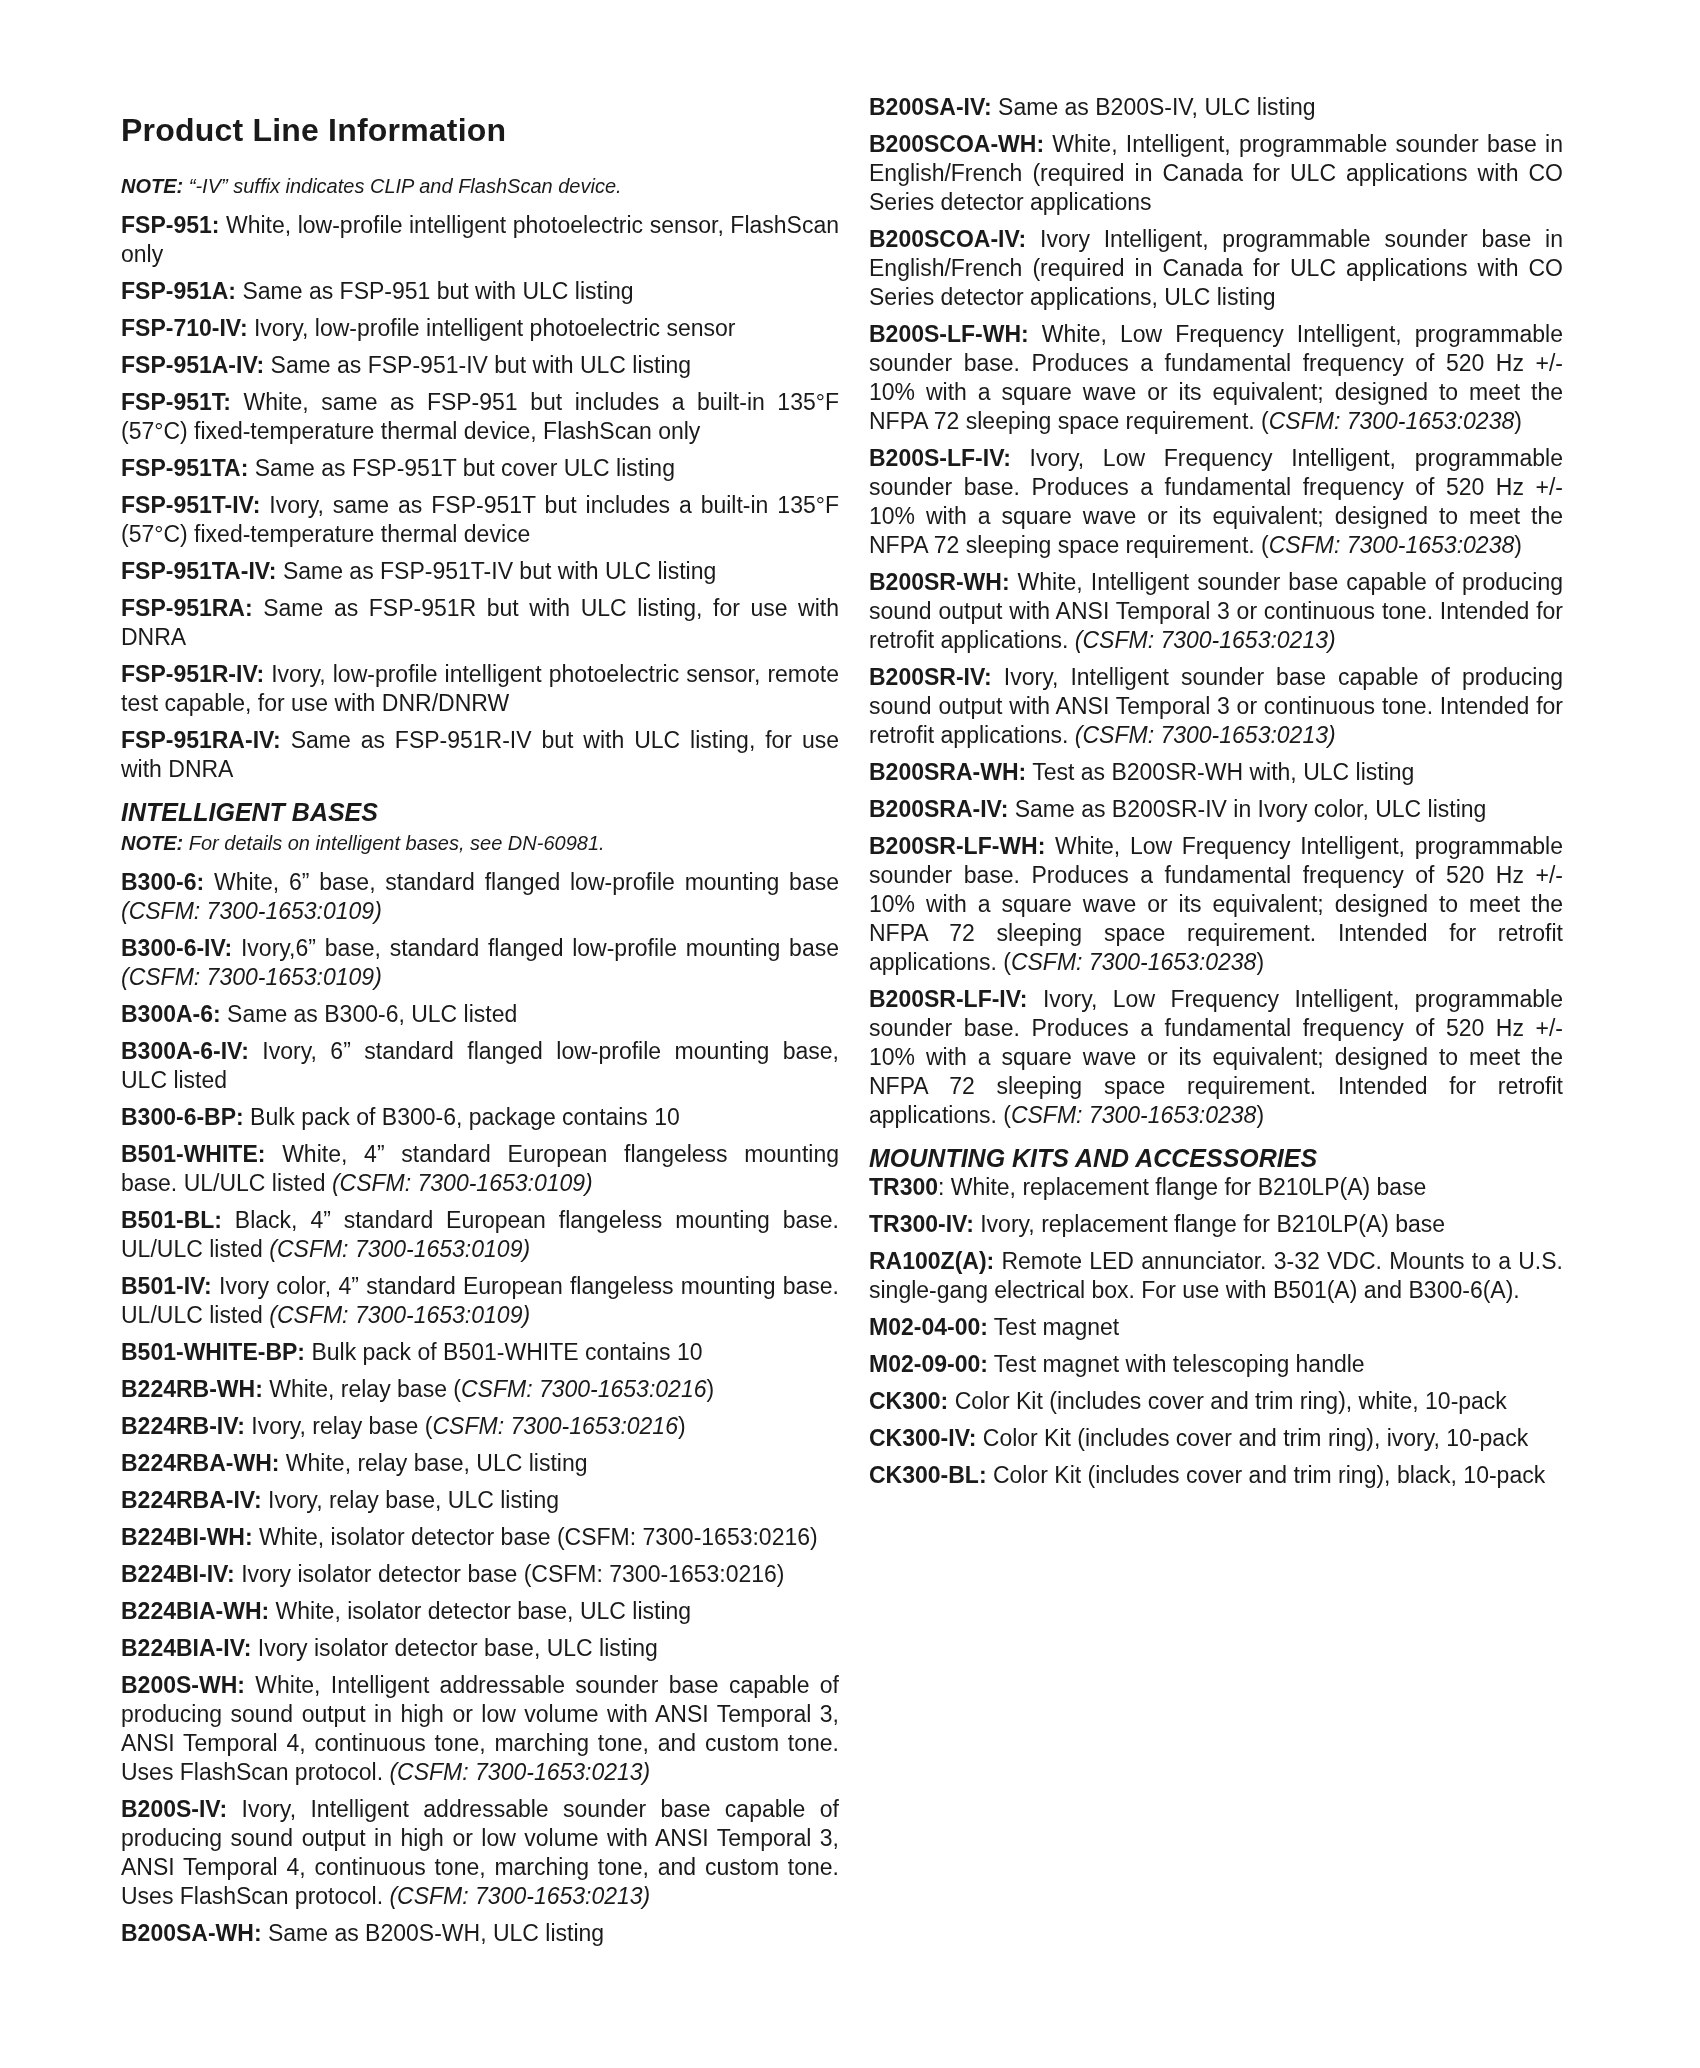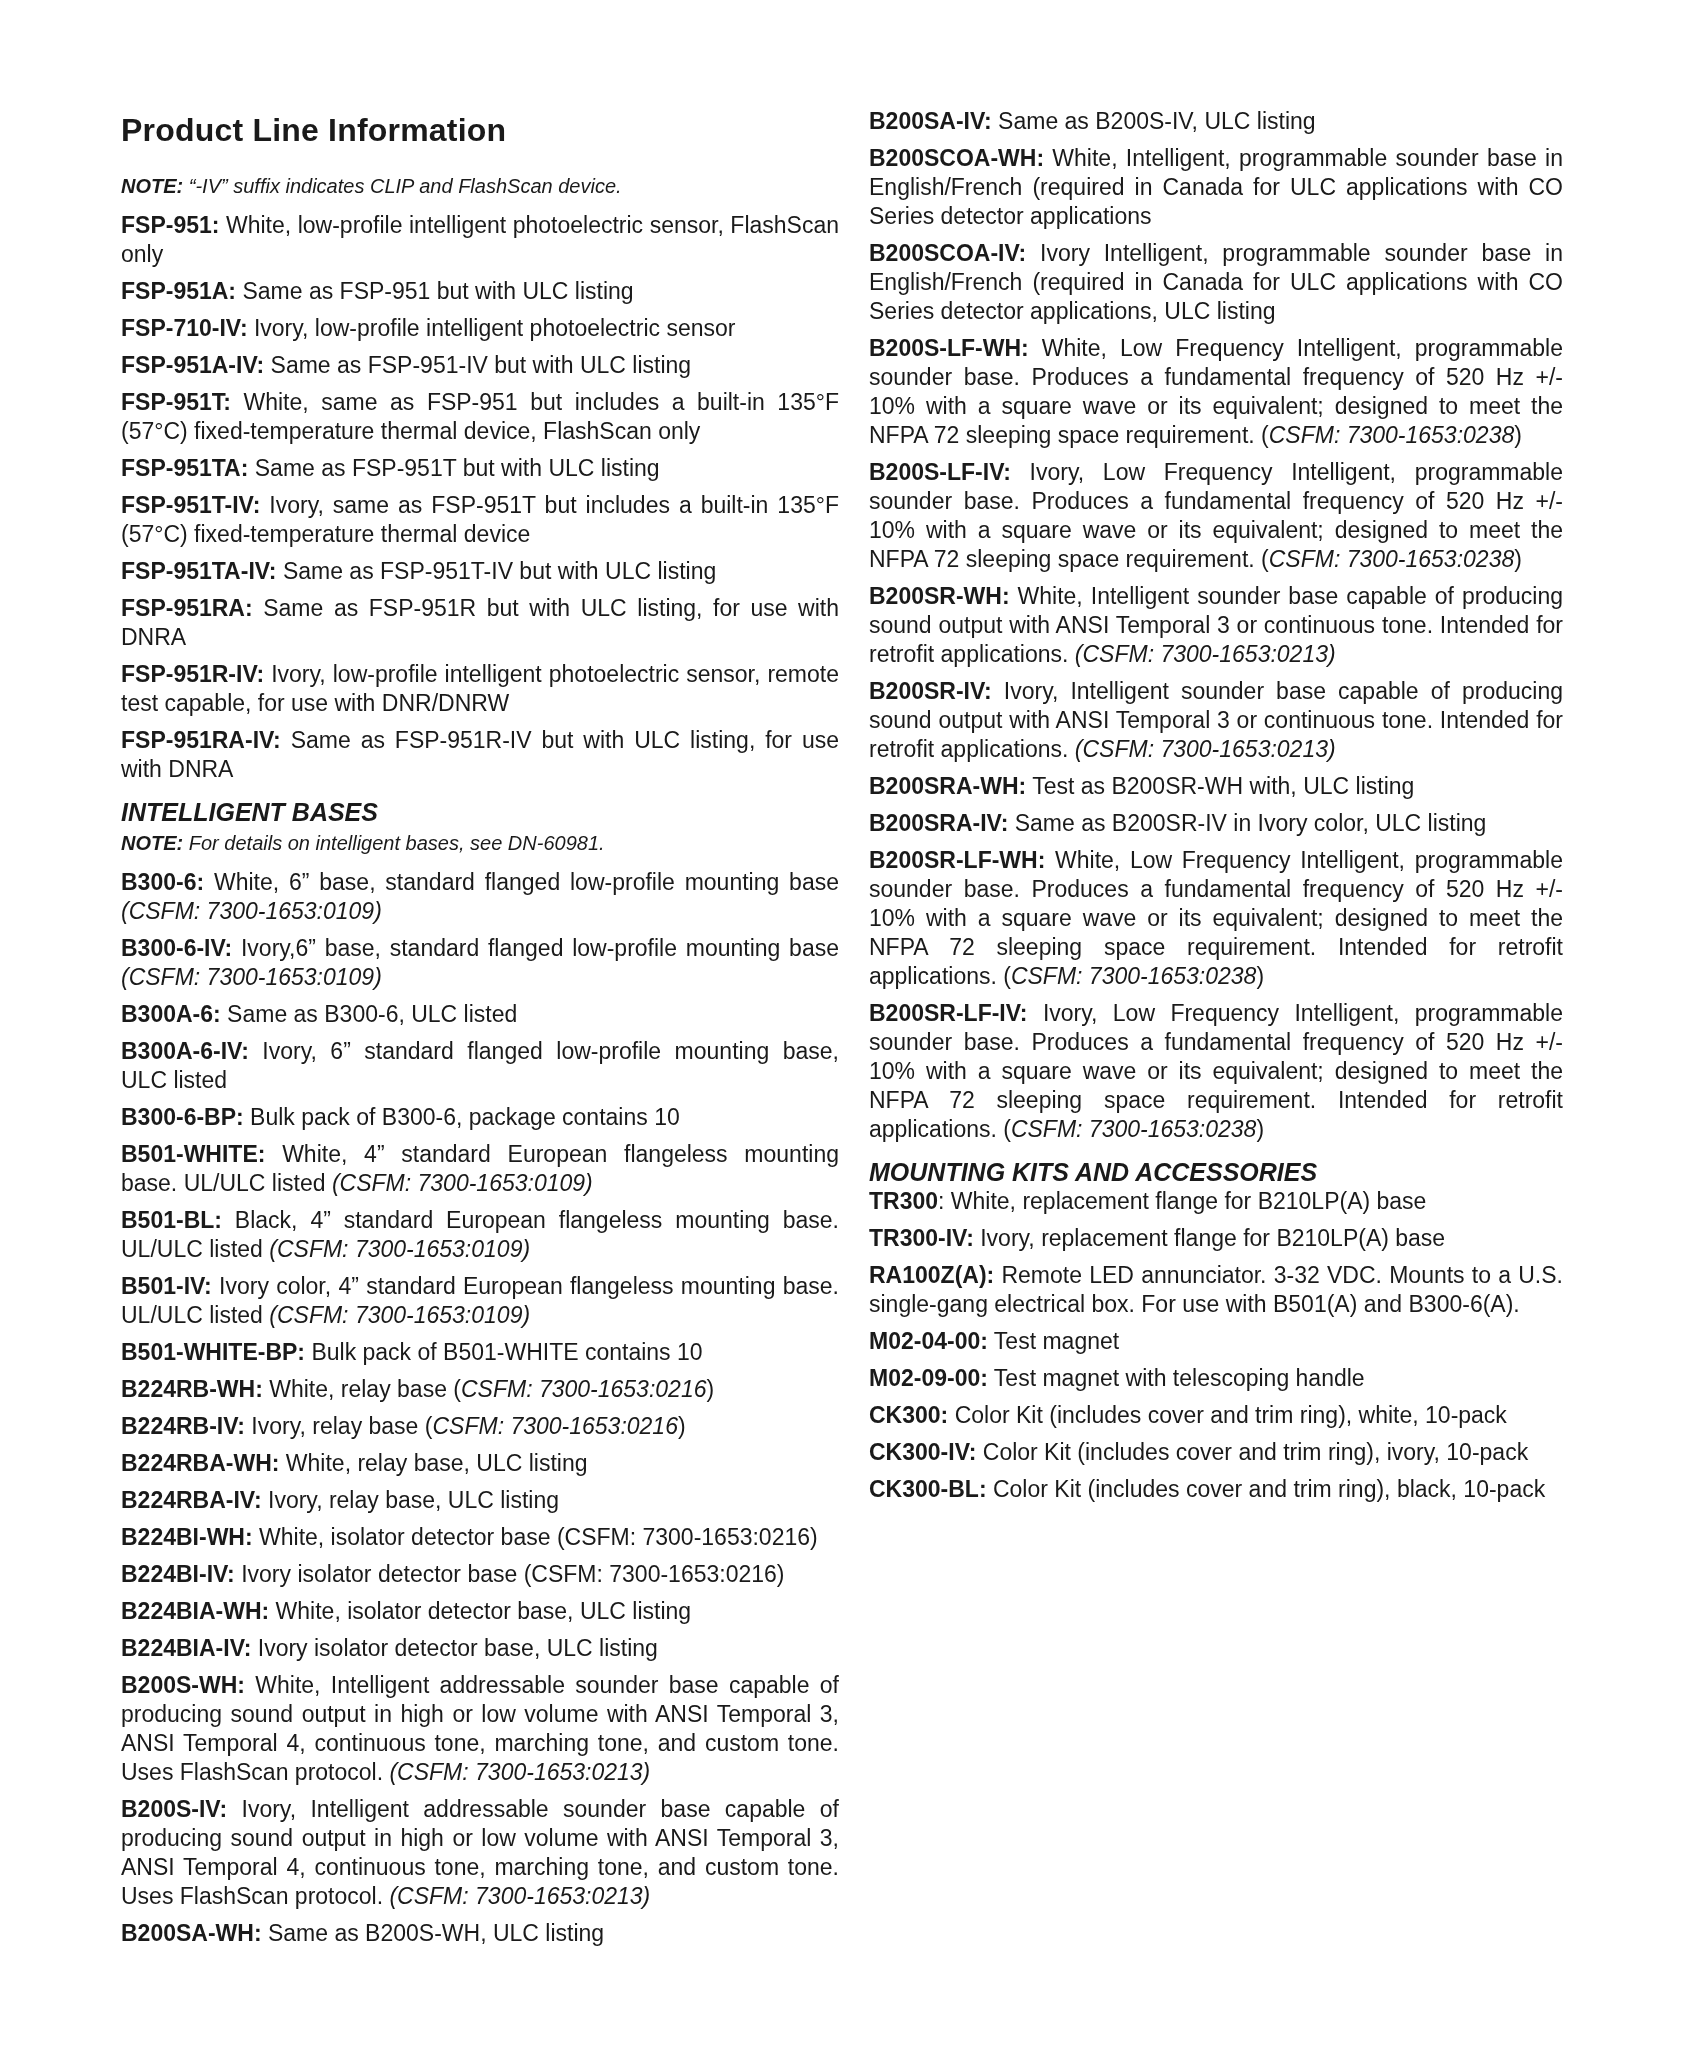--- a/index.html
+++ b/index.html
@@ -8,21 +8,21 @@
     height: 2068px;
     background: #ffffff;
     font-family: "Liberation Sans", sans-serif;
     color: #1a1a1a;
     position: relative;
     overflow: hidden;
   }
   .page { position: absolute; inset: 0; background: #ffffff; }
   .col { position: absolute; }
   #col-left  { left: 121px; top: 112px; width: 718px; }
-  #col-right { left: 869px; top: 107px; width: 694px; }
+  #col-right { left: 869px; top: 93px; width: 694px; }
 
   .title {
     font-size: 32px;
     line-height: 36px;
     font-weight: bold;
     letter-spacing: 0.2px;
     margin: 0 0 26px 0;
   }
   .note {
     font-size: 20px;
@@ -53,21 +53,21 @@
 
 <div class="page">
   <div class="col" id="col-left">
       <h1 class="title"><span class="seg-b">Product Line Information</span></h1>
       <p class="note"><span class="seg-bi">NOTE:</span><span class="seg-i"> “-IV” suffix indicates CLIP and FlashScan device.</span></p>
       <p class="item"><span class="seg-b">FSP-951:</span><span class="seg-r"> White, low-profile intelligent photoelectric sensor, FlashScan only</span></p>
       <p class="item"><span class="seg-b">FSP-951A:</span><span class="seg-r"> Same as FSP-951 but with ULC listing</span></p>
       <p class="item"><span class="seg-b">FSP-710-IV:</span><span class="seg-r"> Ivory, low-profile intelligent photoelectric sensor</span></p>
       <p class="item"><span class="seg-b">FSP-951A-IV:</span><span class="seg-r"> Same as FSP-951-IV but with ULC listing</span></p>
       <p class="item"><span class="seg-b">FSP-951T:</span><span class="seg-r"> White, same as FSP-951 but includes a built-in 135°F (57°C) fixed-temperature thermal device, FlashScan only</span></p>
-      <p class="item"><span class="seg-b">FSP-951TA:</span><span class="seg-r"> Same as FSP-951T but with ULC listing</span></p>
+      <p class="item"><span class="seg-b">FSP-951TA:</span><span class="seg-r"> Same as FSP-951T but cover ULC listing</span></p>
       <p class="item"><span class="seg-b">FSP-951T-IV:</span><span class="seg-r"> Ivory, same as FSP-951T but includes a built-in 135°F (57°C) fixed-temperature thermal device</span></p>
       <p class="item"><span class="seg-b">FSP-951TA-IV:</span><span class="seg-r"> Same as FSP-951T-IV but with ULC listing</span></p>
       <p class="item"><span class="seg-b">FSP-951RA:</span><span class="seg-r"> Same as FSP-951R but with ULC listing, for use with DNRA</span></p>
       <p class="item"><span class="seg-b">FSP-951R-IV:</span><span class="seg-r"> Ivory, low-profile intelligent photoelectric sensor, remote test capable, for use with DNR/DNRW</span></p>
       <p class="item"><span class="seg-b">FSP-951RA-IV:</span><span class="seg-r"> Same as FSP-951R-IV but with ULC listing, for use with DNRA</span></p>
       <h2 class="section"><span class="seg-bi">INTELLIGENT BASES</span></h2>
       <p class="note"><span class="seg-bi">NOTE:</span><span class="seg-i"> For details on intelligent bases, see DN-60981.</span></p>
       <p class="item"><span class="seg-b">B300-6:</span><span class="seg-r"> White, 6” base, standard flanged low-profile mounting base </span><span class="seg-i">(CSFM: 7300-1653:0109)</span></p>
       <p class="item"><span class="seg-b">B300-6-IV:</span><span class="seg-r"> Ivory,6” base, standard flanged low-profile mounting base </span><span class="seg-i">(CSFM: 7300-1653:0109)</span></p>
       <p class="item"><span class="seg-b">B300A-6:</span><span class="seg-r"> Same as B300-6, ULC listed</span></p>

